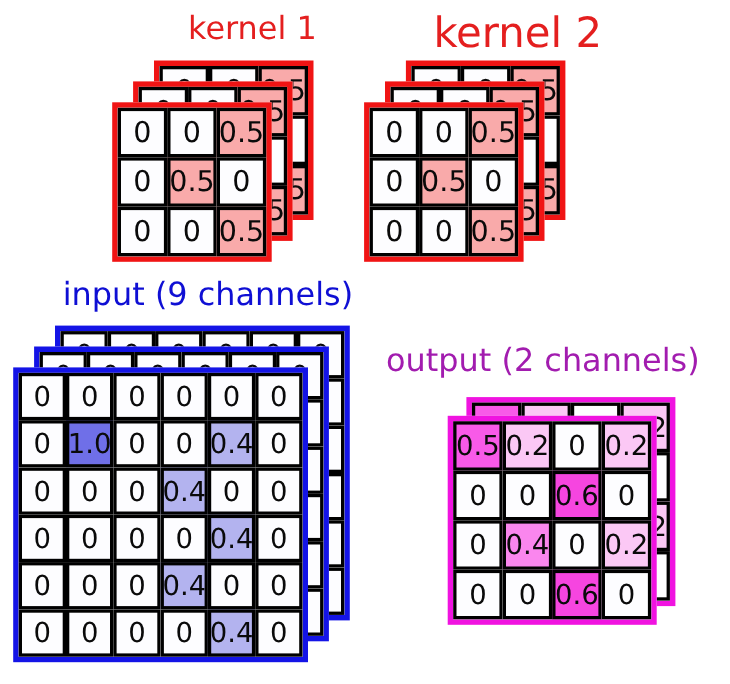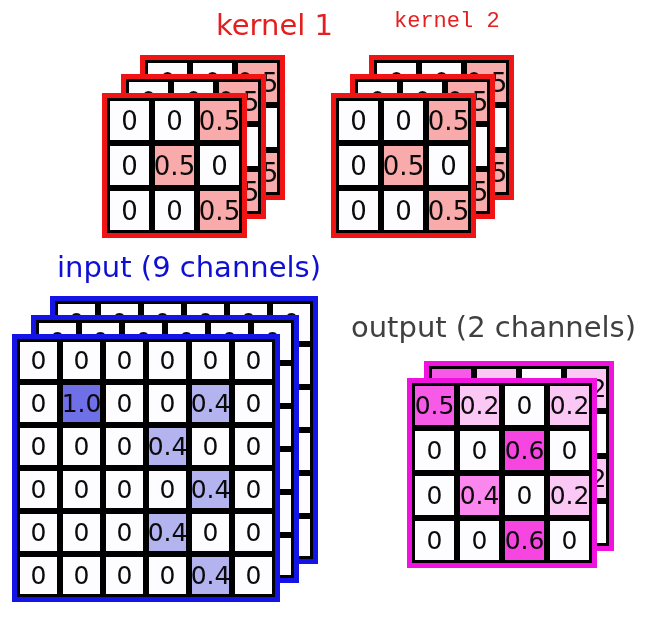--- a/index.html
+++ b/index.html
@@ -22,24 +22,24 @@
     height: 622px;
   }
 
   
   .title {
     position: absolute;
     white-space: nowrap;
     font-weight: 400;
     line-height: 1;
   }
-  .title-kernel1 { left: 171px; top: 11px; font-size: 29px; color: #e41f1f; margin-left: 45px; }
-  .title-kernel2 { left: 394px; top: 11px; font-size: 22px; color: #e41f1f; font-family: Liberation Mono, monospace; }
+  .title-kernel1 { left: 171px; top: 11px; font-size: 29px; color: #e41f1f; }
+  .title-kernel2 { left: 394px; top: 11px; font-size: 38px; color: #e41f1f; }
   .title-input   { left: 57px;  top: 253px; font-size: 29px; color: #0f0fd4; }
-  .title-output  { left: 351px; top: 313px; font-size: 29px; color: #404040; }
+  .title-output  { left: 351px; top: 313px; font-size: 29px; color: #a21caf; }
 
   
   .stack {
     position: absolute;
   }
   .layer {
     position: absolute;
     box-sizing: border-box;
     background: #ffffff;
     display: grid;

